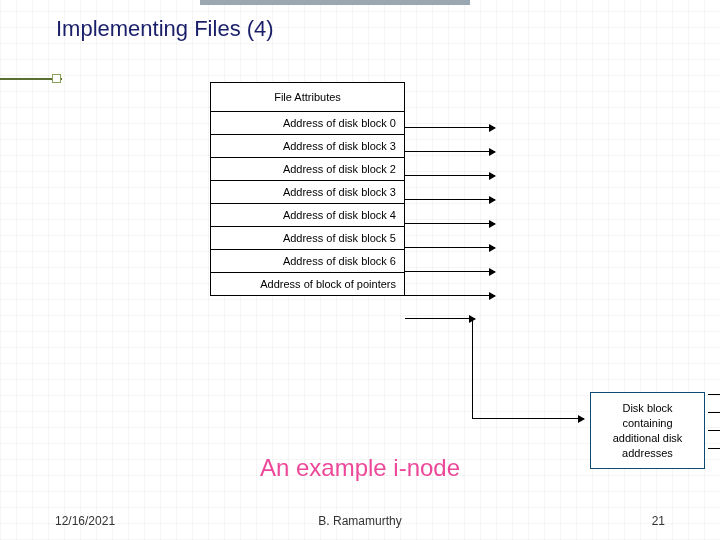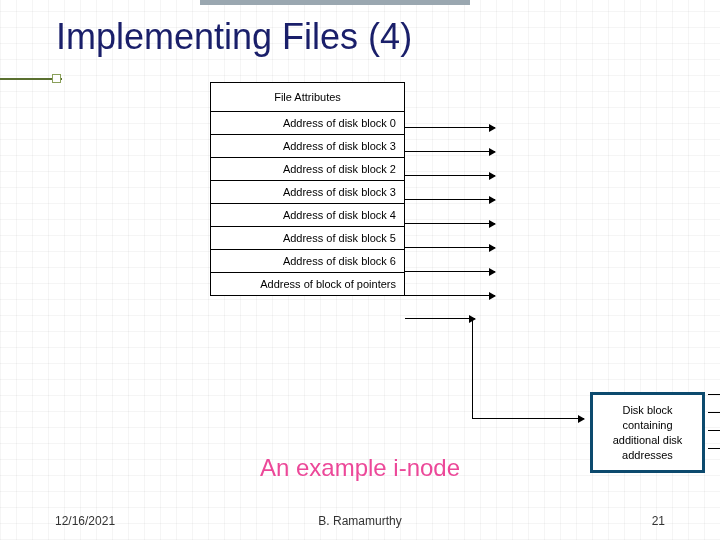--- a/index.html
+++ b/index.html
@@ -20,21 +20,21 @@
   }
   .topbar {
     position: absolute;
     top: 0; left: 200px;
     width: 270px; height: 5px;
     background: #9aa7b0;
   }
   .title {
     position: absolute;
     top: 16px; left: 56px;
-    font-size: 36px;
+    font-size: 22px;
     color: #1a1f6a;
   }
   .accent-line {
     position: absolute;
     top: 78px; left: 0;
     width: 62px; height: 2px;
     background: #5a7030;
   }
   .accent-box {
     position: absolute;
@@ -91,21 +91,21 @@
     position: absolute;
     left: 108px;
     width: 1px;
     background: #000;
   }
   .disk-block {
     position: absolute;
     top: 310px;
     left: 380px;
     width: 115px;
-    border: 3px solid #0c4a6e;
+    border: 1px solid #0c4a6e;
     background: #fff;
     font-family: Arial, sans-serif;
     font-size: 11px;
     padding: 8px;
     text-align: center;
     line-height: 1.35;
   }
   .disk-arrows {
     position: absolute;
     top: 312px;

